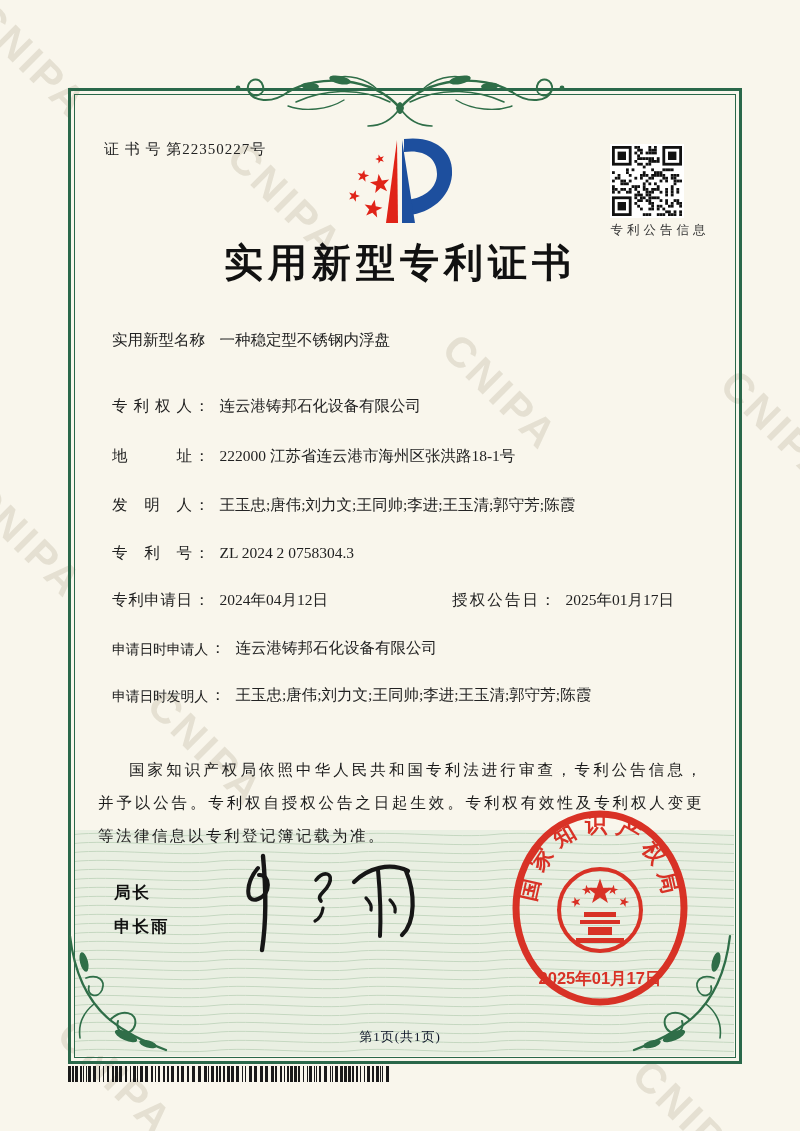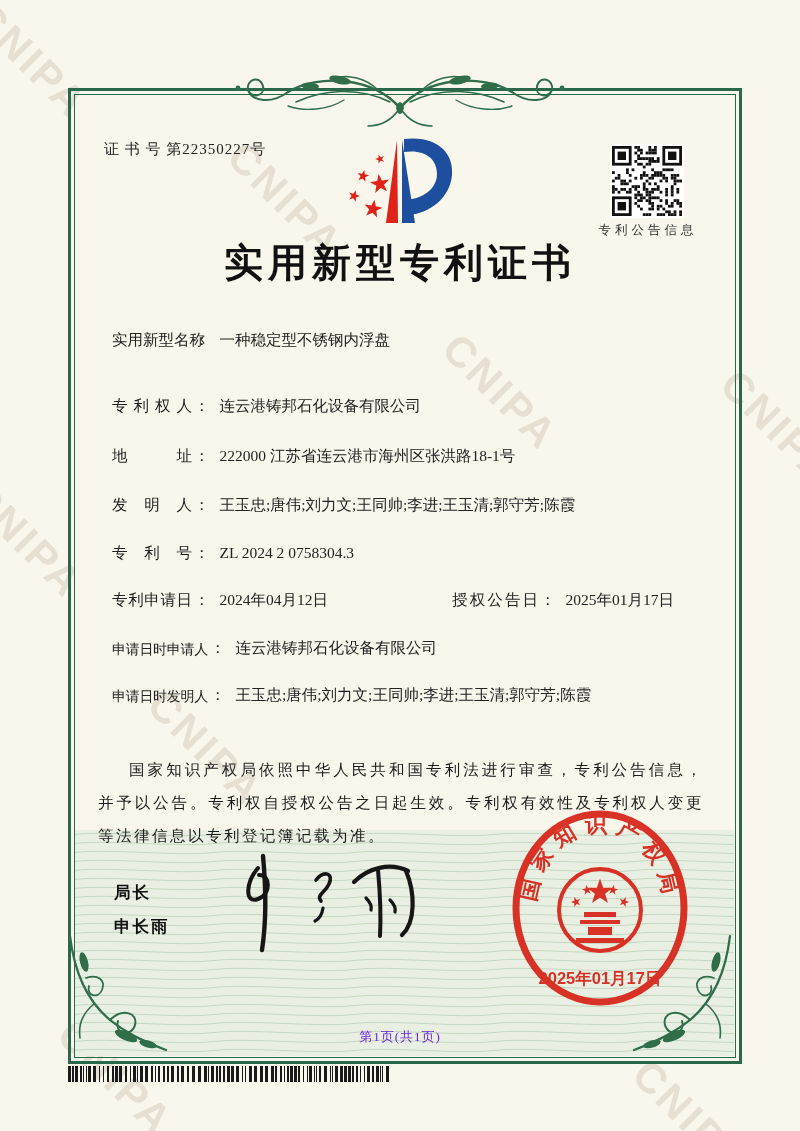--- a/index.html
+++ b/index.html
@@ -22,42 +22,42 @@
   .frame-inner{position:absolute; left:3px; top:3px; right:3px; bottom:3px;
     border:1px solid #2a684a;}
   .guilloche{position:absolute; left:74px; top:830px;}
   .ornament-top{position:absolute; left:160px; top:56px;}
   .corner{position:absolute;}
   
   .cert-no{position:absolute; left:104px; top:140px; font-size:15px; letter-spacing:1px;}
   .logo{position:absolute; left:338px; top:134px;}
   .qr-wrap{position:absolute; left:610px; top:144px; width:74px;}
   .qr-bg{background:#fff; padding:2px; display:block;}
-  .qr-caption{position:absolute; left:568px; top:222px; width:160px; text-align:center;
+  .qr-caption{position:absolute; left:580px; top:222px; width:160px; text-align:center;
     font-size:12.5px; letter-spacing:4px; color:#333;}
   .title{position:absolute; left:0; top:236px; width:100%; text-align:center;
     font-size:39px; font-weight:bold; letter-spacing:5px; color:#111;}
   
   .row{position:absolute; left:112px; font-size:15.5px; white-space:nowrap;}
   .lbl{display:inline-block; width:80px; text-align:justify; text-align-last:justify; vertical-align:bottom;}
   .lbl7{display:inline-block; width:96px; font-size:14px; letter-spacing:-0.3px; vertical-align:bottom;}
   .colon{margin:0 10px 0 2px;}
   .rcol{position:absolute; left:452px; top:0; white-space:nowrap;}
   .rlbl{display:inline-block; width:86px; text-align:justify; text-align-last:justify; vertical-align:bottom;}
   .statement{position:absolute; left:98px; top:753px; width:606px;
     font-size:15.5px; line-height:33px; letter-spacing:2.5px;
     text-align:justify; text-indent:2em; color:#1c1c1c;}
   
   .signer{position:absolute; left:114px; top:882px;
     font-family:"Liberation Sans","DejaVu Sans",sans-serif; font-size:16.5px; color:#111;}
   .signer div{margin-bottom:12px; letter-spacing:2px;font-weight:bold;}
   .signature{position:absolute; left:218px; top:848px;}
   .seal{position:absolute; left:510px; top:808px; opacity:.95;}
   .footer{position:absolute; left:0; top:1028px; width:100%; text-align:center;
-    font-size:13px; color:#6d28d9; letter-spacing:1px;}
+    font-size:13px; color:#0f172a; letter-spacing:1px;}
   .barcode{position:absolute; left:68px; top:1066px;}
 </style>
 </head>
 <body>
 
 <div class="page">
 
   <div class="wm" style="left:30px;top:60px">CNIPA</div>
   <div class="wm" style="left:285px;top:200px">CNIPA</div>
   <div class="wm" style="left:500px;top:392px">CNIPA</div>

